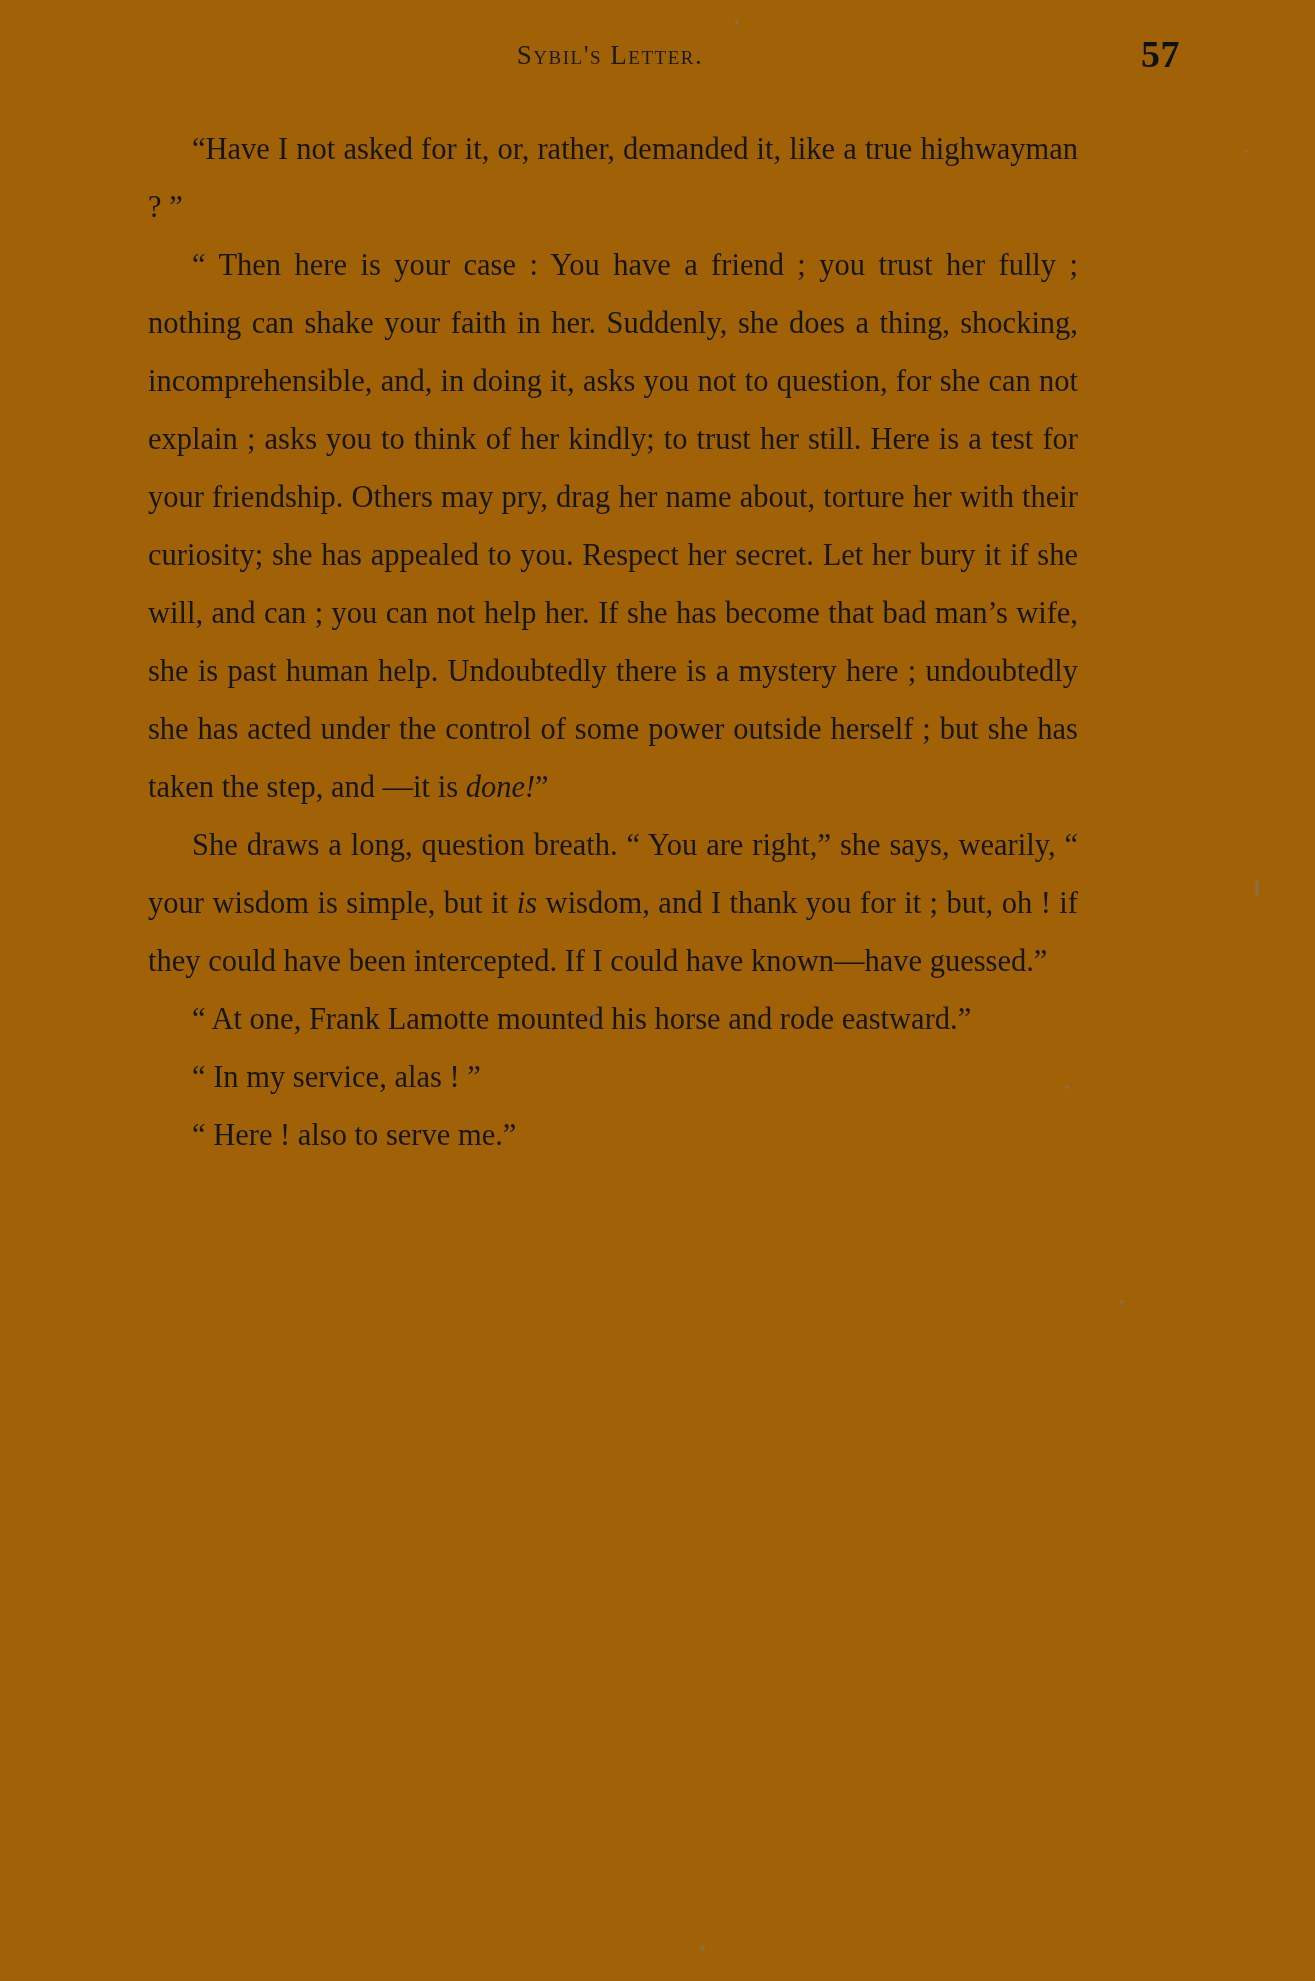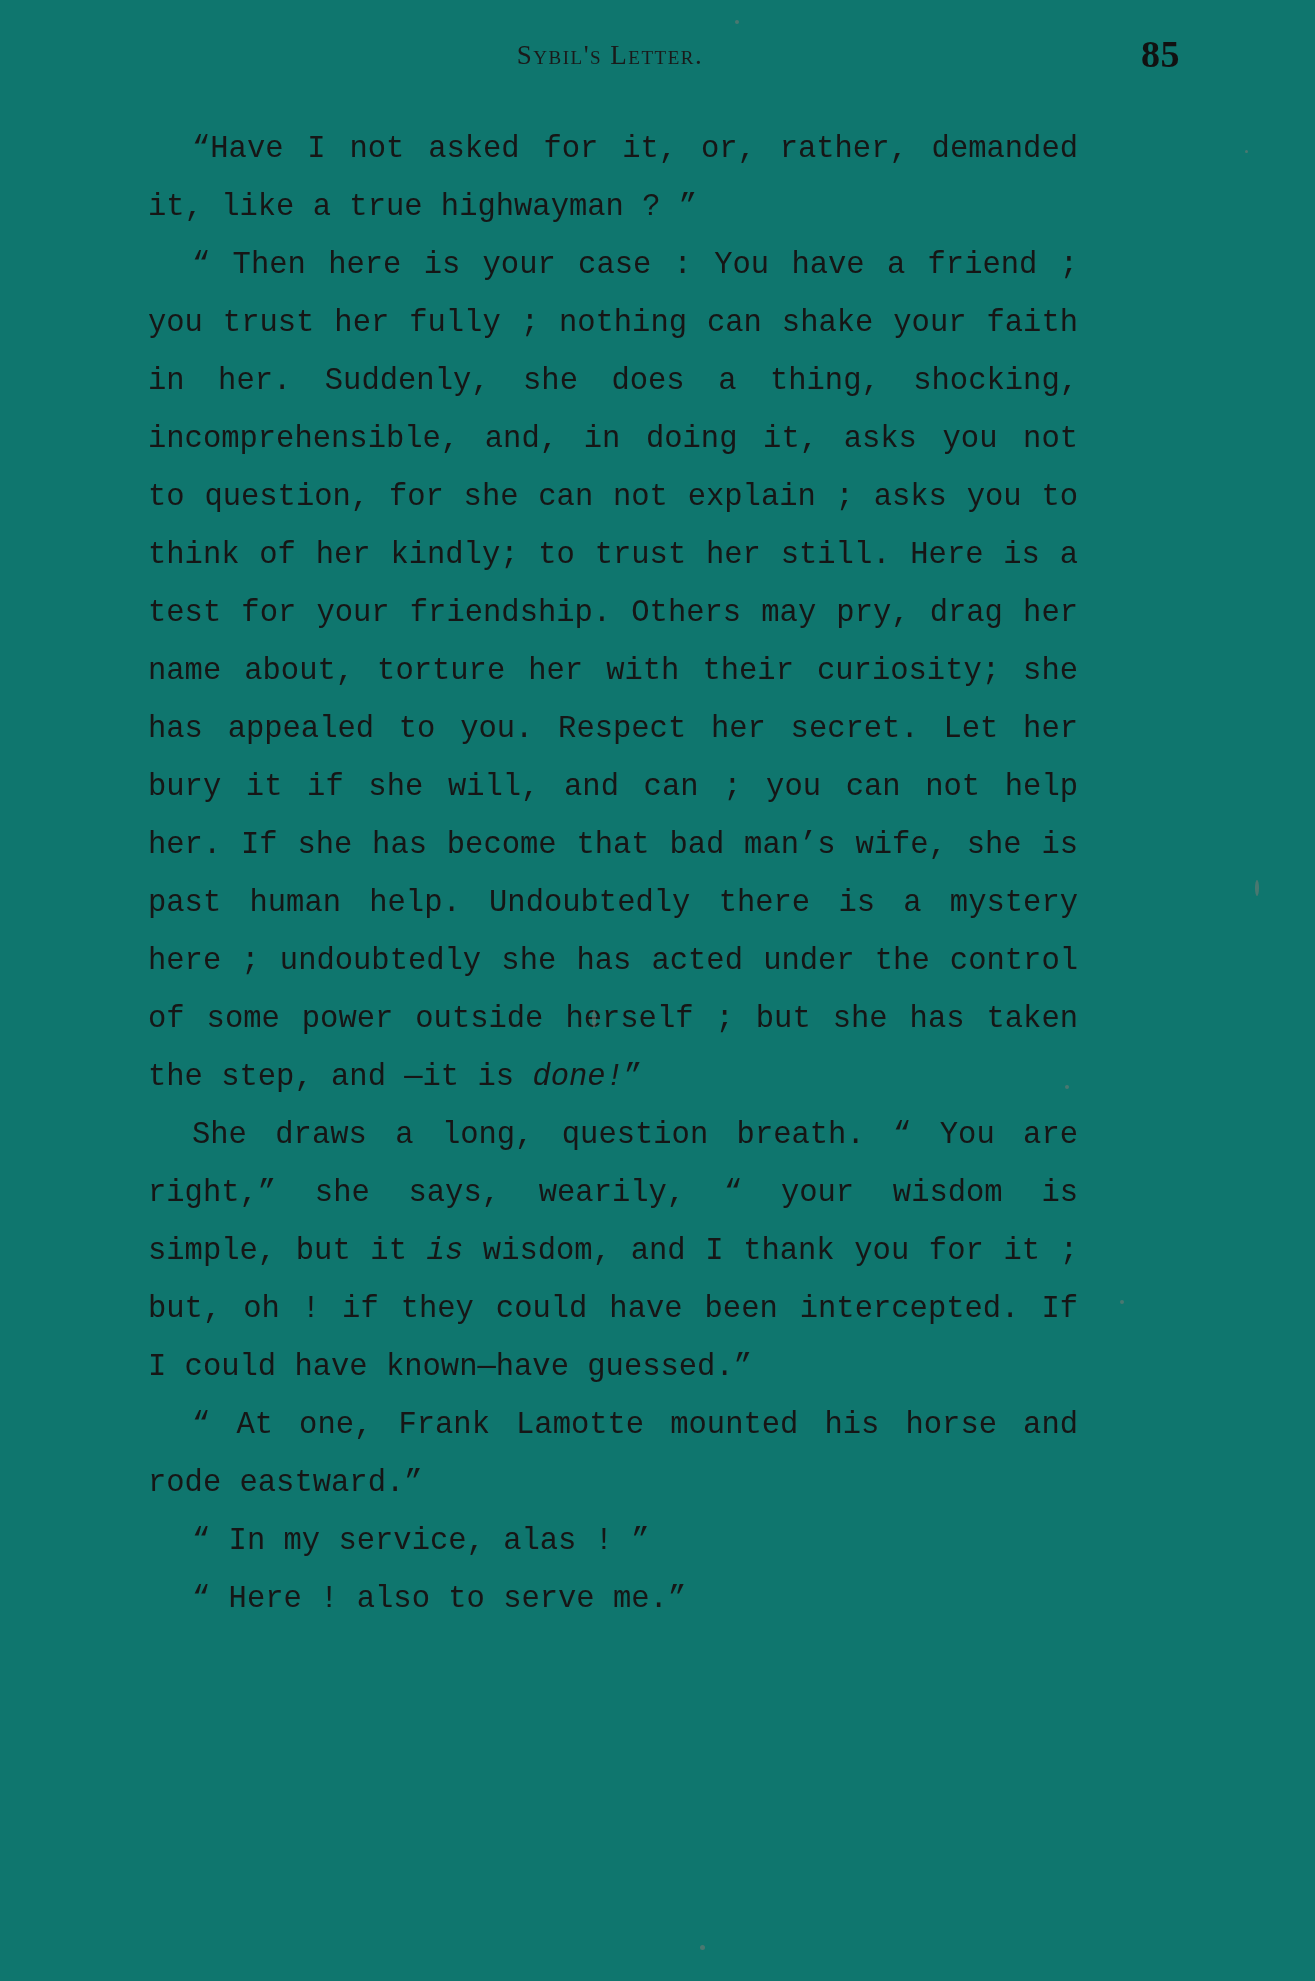--- a/index.html
+++ b/index.html
@@ -13,21 +13,21 @@
     font-family: "Liberation Serif", serif;
     color: #1a1a1a;
     position: relative;
     overflow: hidden;
   }
   .page {
     position: absolute;
     top: 0; left: 0;
     width: 1315px;
     height: 1981px;
-    background: #0f766e;
+    background: #a16207;
   }
   .page-header {
     position: absolute;
     top: 40px;
     left: 140px;
     width: 1040px;
     height: 46px;
   }
   .running-head {
     position: absolute;
@@ -56,40 +56,39 @@
     width: 930px;
     font-size: 30.5px;
     line-height: 58px;
     text-align: justify;
     text-justify: inter-word;
     color: #161616;
   }
   .body-text p {
     margin: 0 0 0 0;
     text-indent: 44px;
-    font-family: Liberation Mono, monospace;
   }
   .italic {
     font-style: italic;
   }
   .speck {
     position: absolute;
     background: #7a7a72;
     border-radius: 50%;
     opacity: .55;
   }
 </style>
 </head>
 <body>
 
 <div class="page">
 
   <div class="page-header">
     <div class="running-head">Sybil's Letter.</div>
-    <div class="folio">85</div>
+    <div class="folio">57</div>
   </div>
 
   <div class="body-text">
     <p>“Have I not asked for it, or, rather, demanded it, like a true highwayman ? ”</p>
     <p><span>“ Then here is your case :   You have a friend ; you trust her fully ; nothing can shake your faith in her. Suddenly, she does a thing, shocking, incomprehensible, and, in doing it, asks you not to question, for she can not explain ; asks you to think of her kindly; to trust her still.   Here is a test for your friendship.   Others may pry, drag her name about, torture her with their curiosity; she has appealed to you.   Respect her secret. Let her bury it if she will, and can ; you can not help her.   If she has become that bad man’s wife, she is past human help.   Undoubtedly there is a mystery here ; undoubtedly she has acted under the control of some power outside herself ; but she has taken the step, and —it is </span><span class="italic">done!</span><span>”</span></p>
     <p><span>She draws a long, question breath.   “ You are right,” she says, wearily, “ your wisdom is simple, but it </span><span class="italic">is</span><span> wisdom, and I thank you for it ; but, oh ! if they could have been intercepted.   If I could have known—have guessed.”</span></p>
     <p>“ At one, Frank Lamotte mounted his horse and rode eastward.”</p>
     <p>“ In my service, alas ! ”</p>
     <p>“ Here ! also to serve me.”</p>
   </div>

